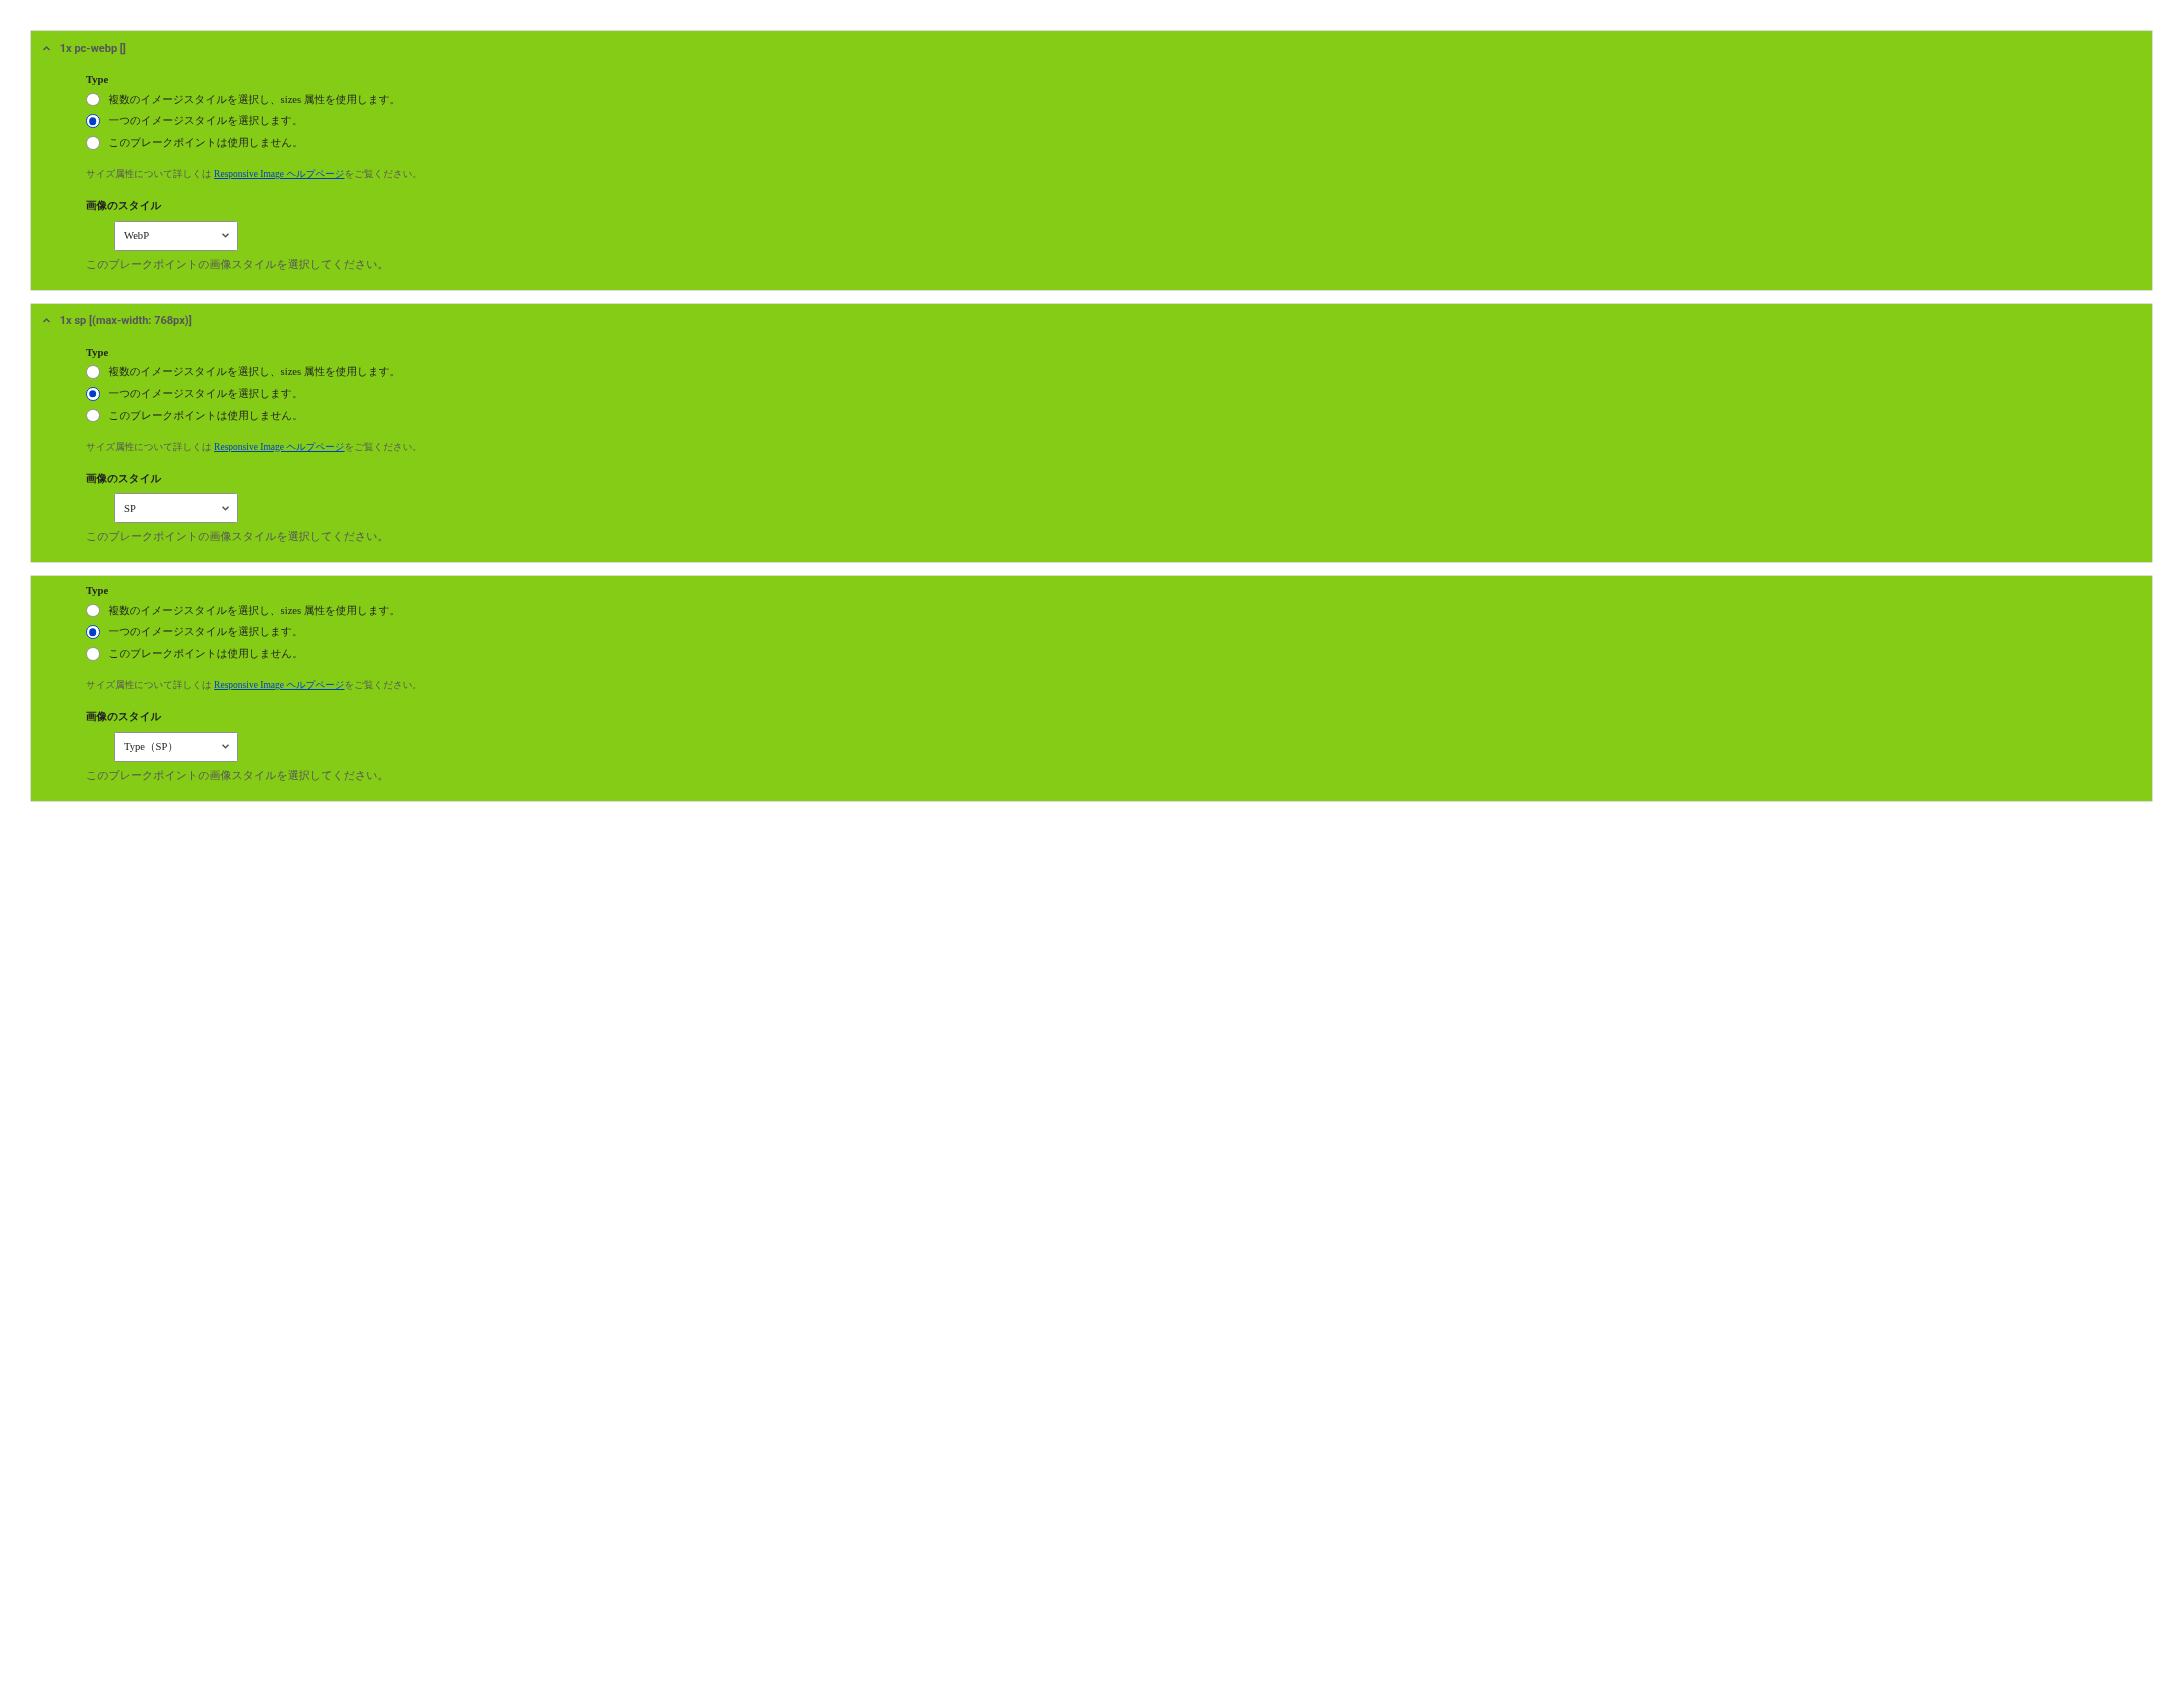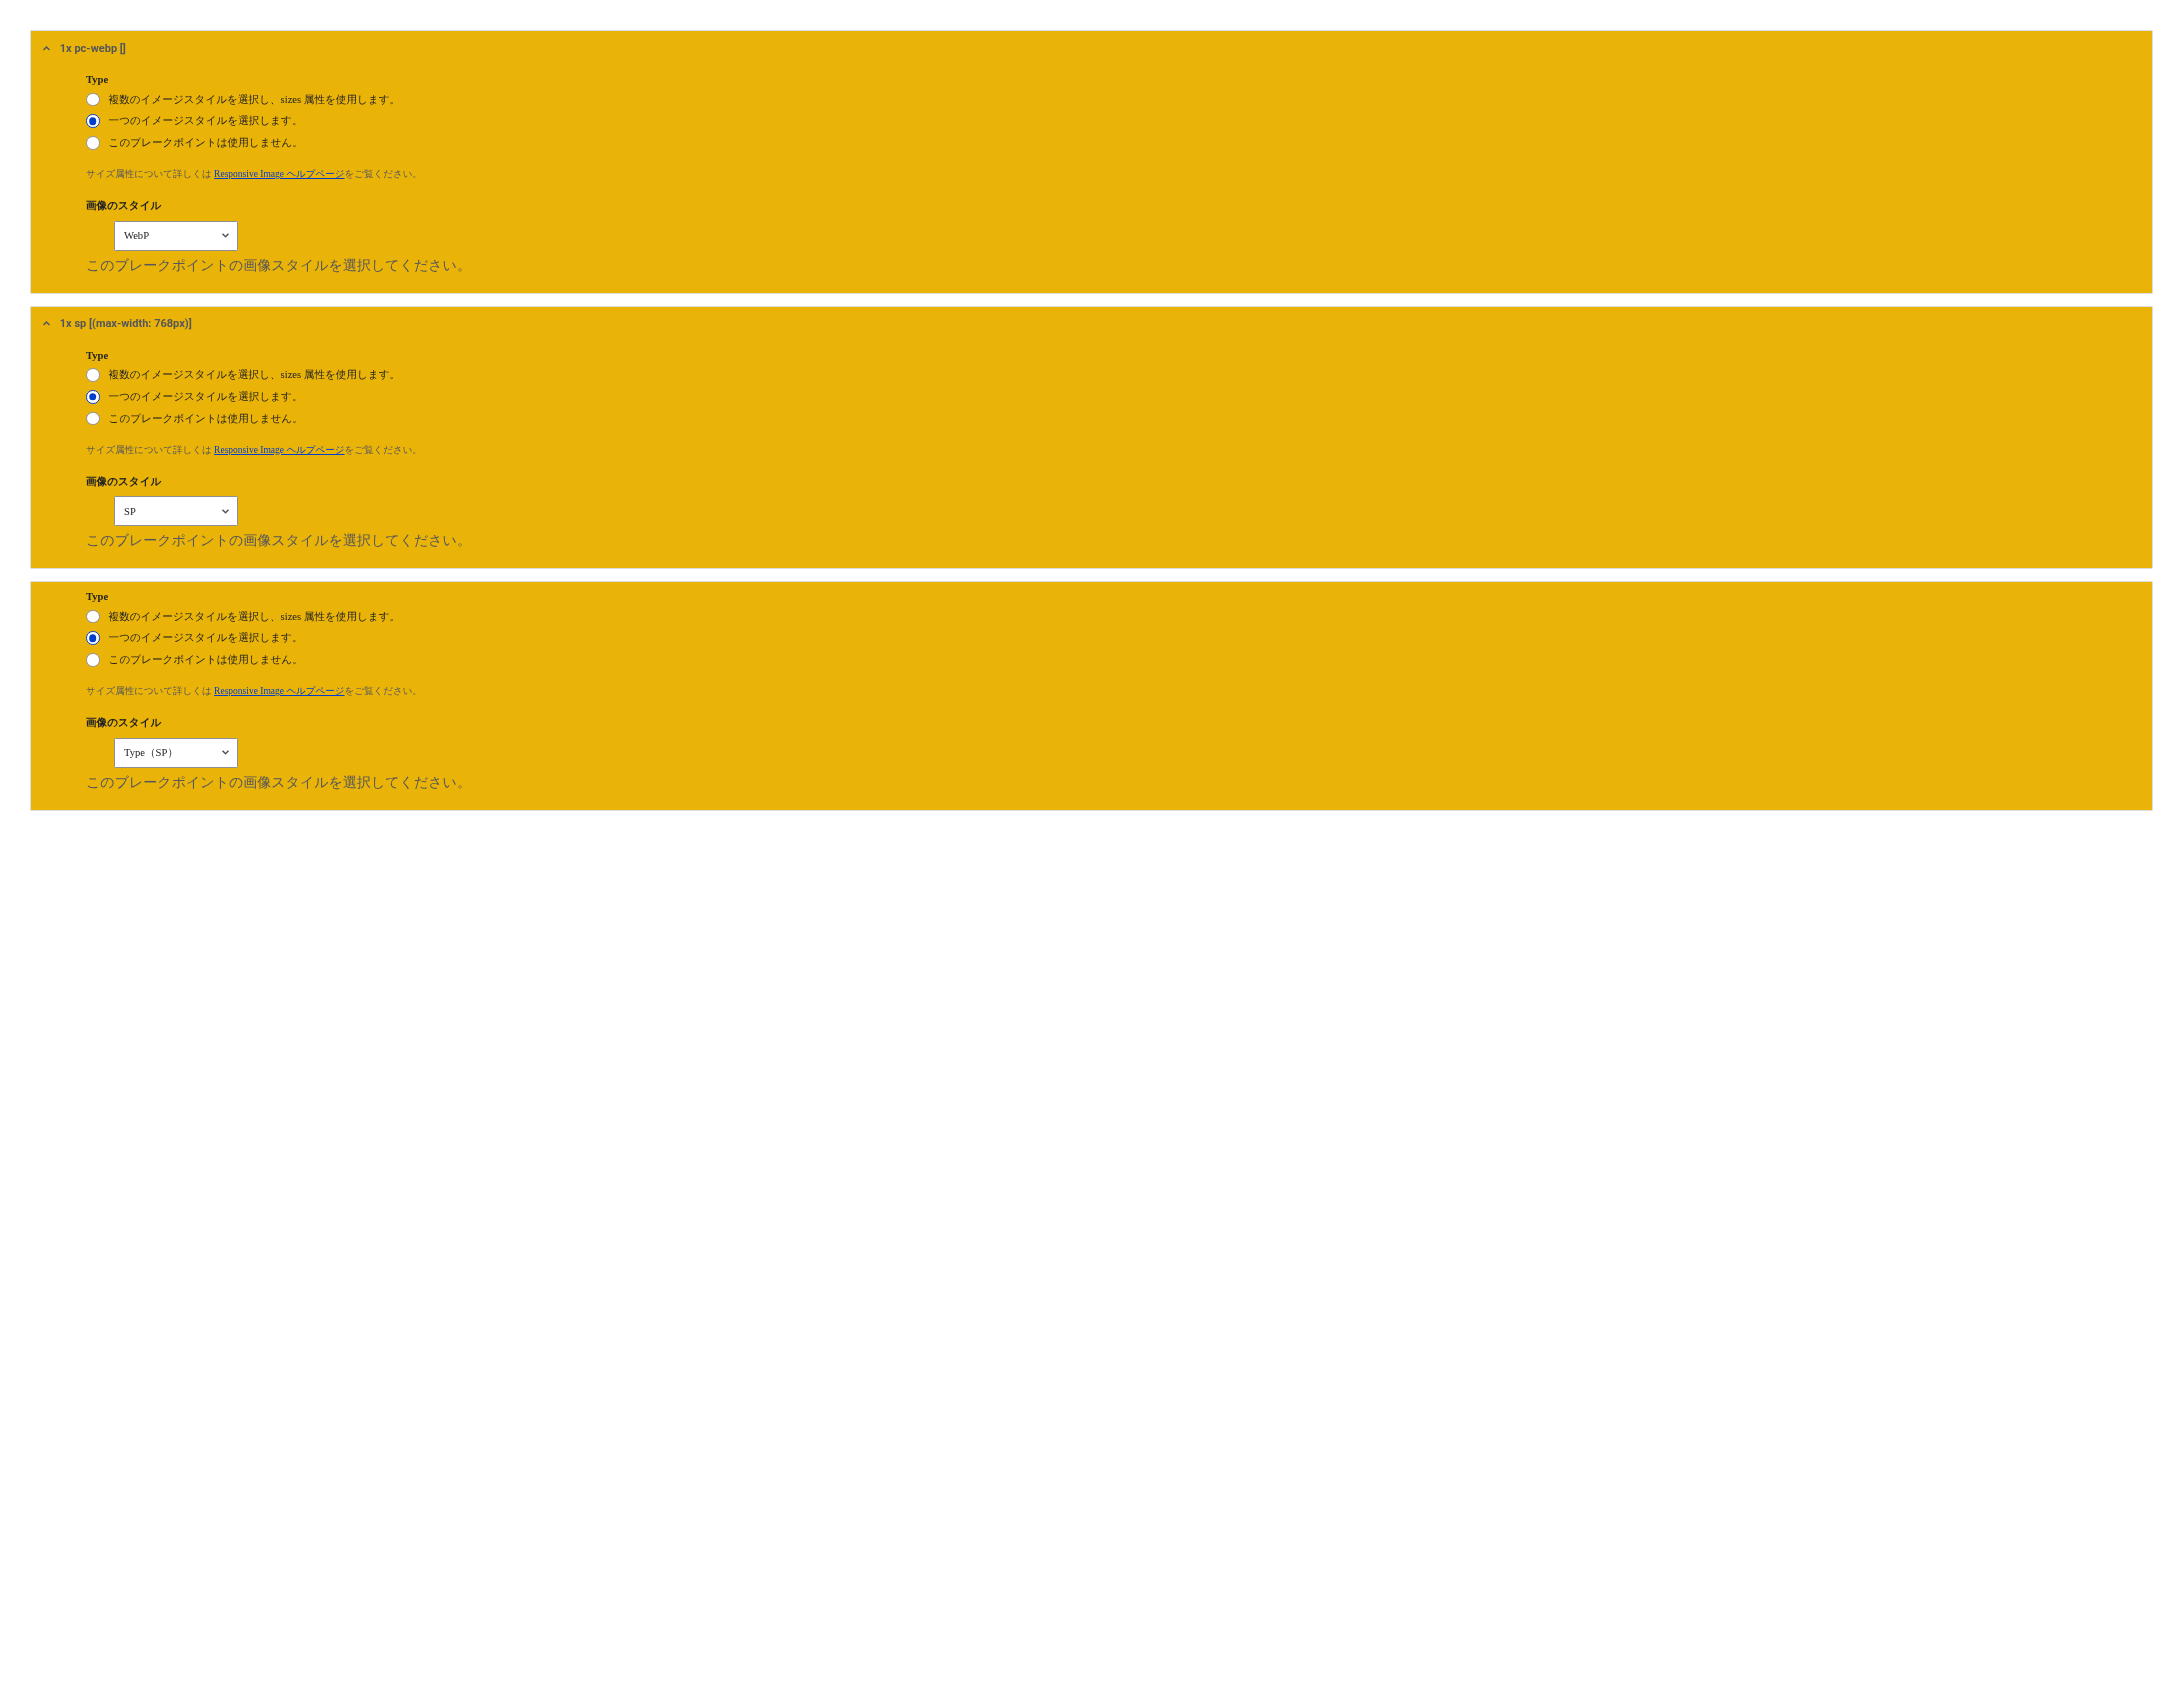--- a/index.html
+++ b/index.html
@@ -11,21 +11,21 @@
       font-family: -apple-system, BlinkMacSystemFont, "Segoe UI", Roboto, "Hiragino Sans", "Hiragino Kaku Gothic ProN", Meiryo, sans-serif;
       background: #ffffff;
       padding: 30px;
       font-size: 10.6px;
       color: #222;
     }
     .section {
       border: 0.8px solid #dcdcde;
       border-radius: 1.5px;
       margin-bottom: 12px;
-      background: #eab308;
+      background: #84cc16;
     }
     .section-header {
       display: flex;
       align-items: center;
       padding: 10.6px 12px 10.6px 10.6px;
       cursor: pointer;
     }
     .chevron {
       width: 10.6px;
       height: 10.6px;
@@ -135,21 +135,21 @@
       justify-content: center;
     }
     .select-chevron svg {
       width: 9px;
       height: 9px;
       stroke: currentColor;
       stroke-width: 2;
       fill: none;
     }
     .select-help {
-      font-size: 14px;
+      font-size: 11px;
       color: #55565b;
     }
   </style>
 </head>
 <body>
 
 <div class="section">
   <div class="section-header">
     <span class="chevron">
       <svg viewBox="0 0 12 12">

